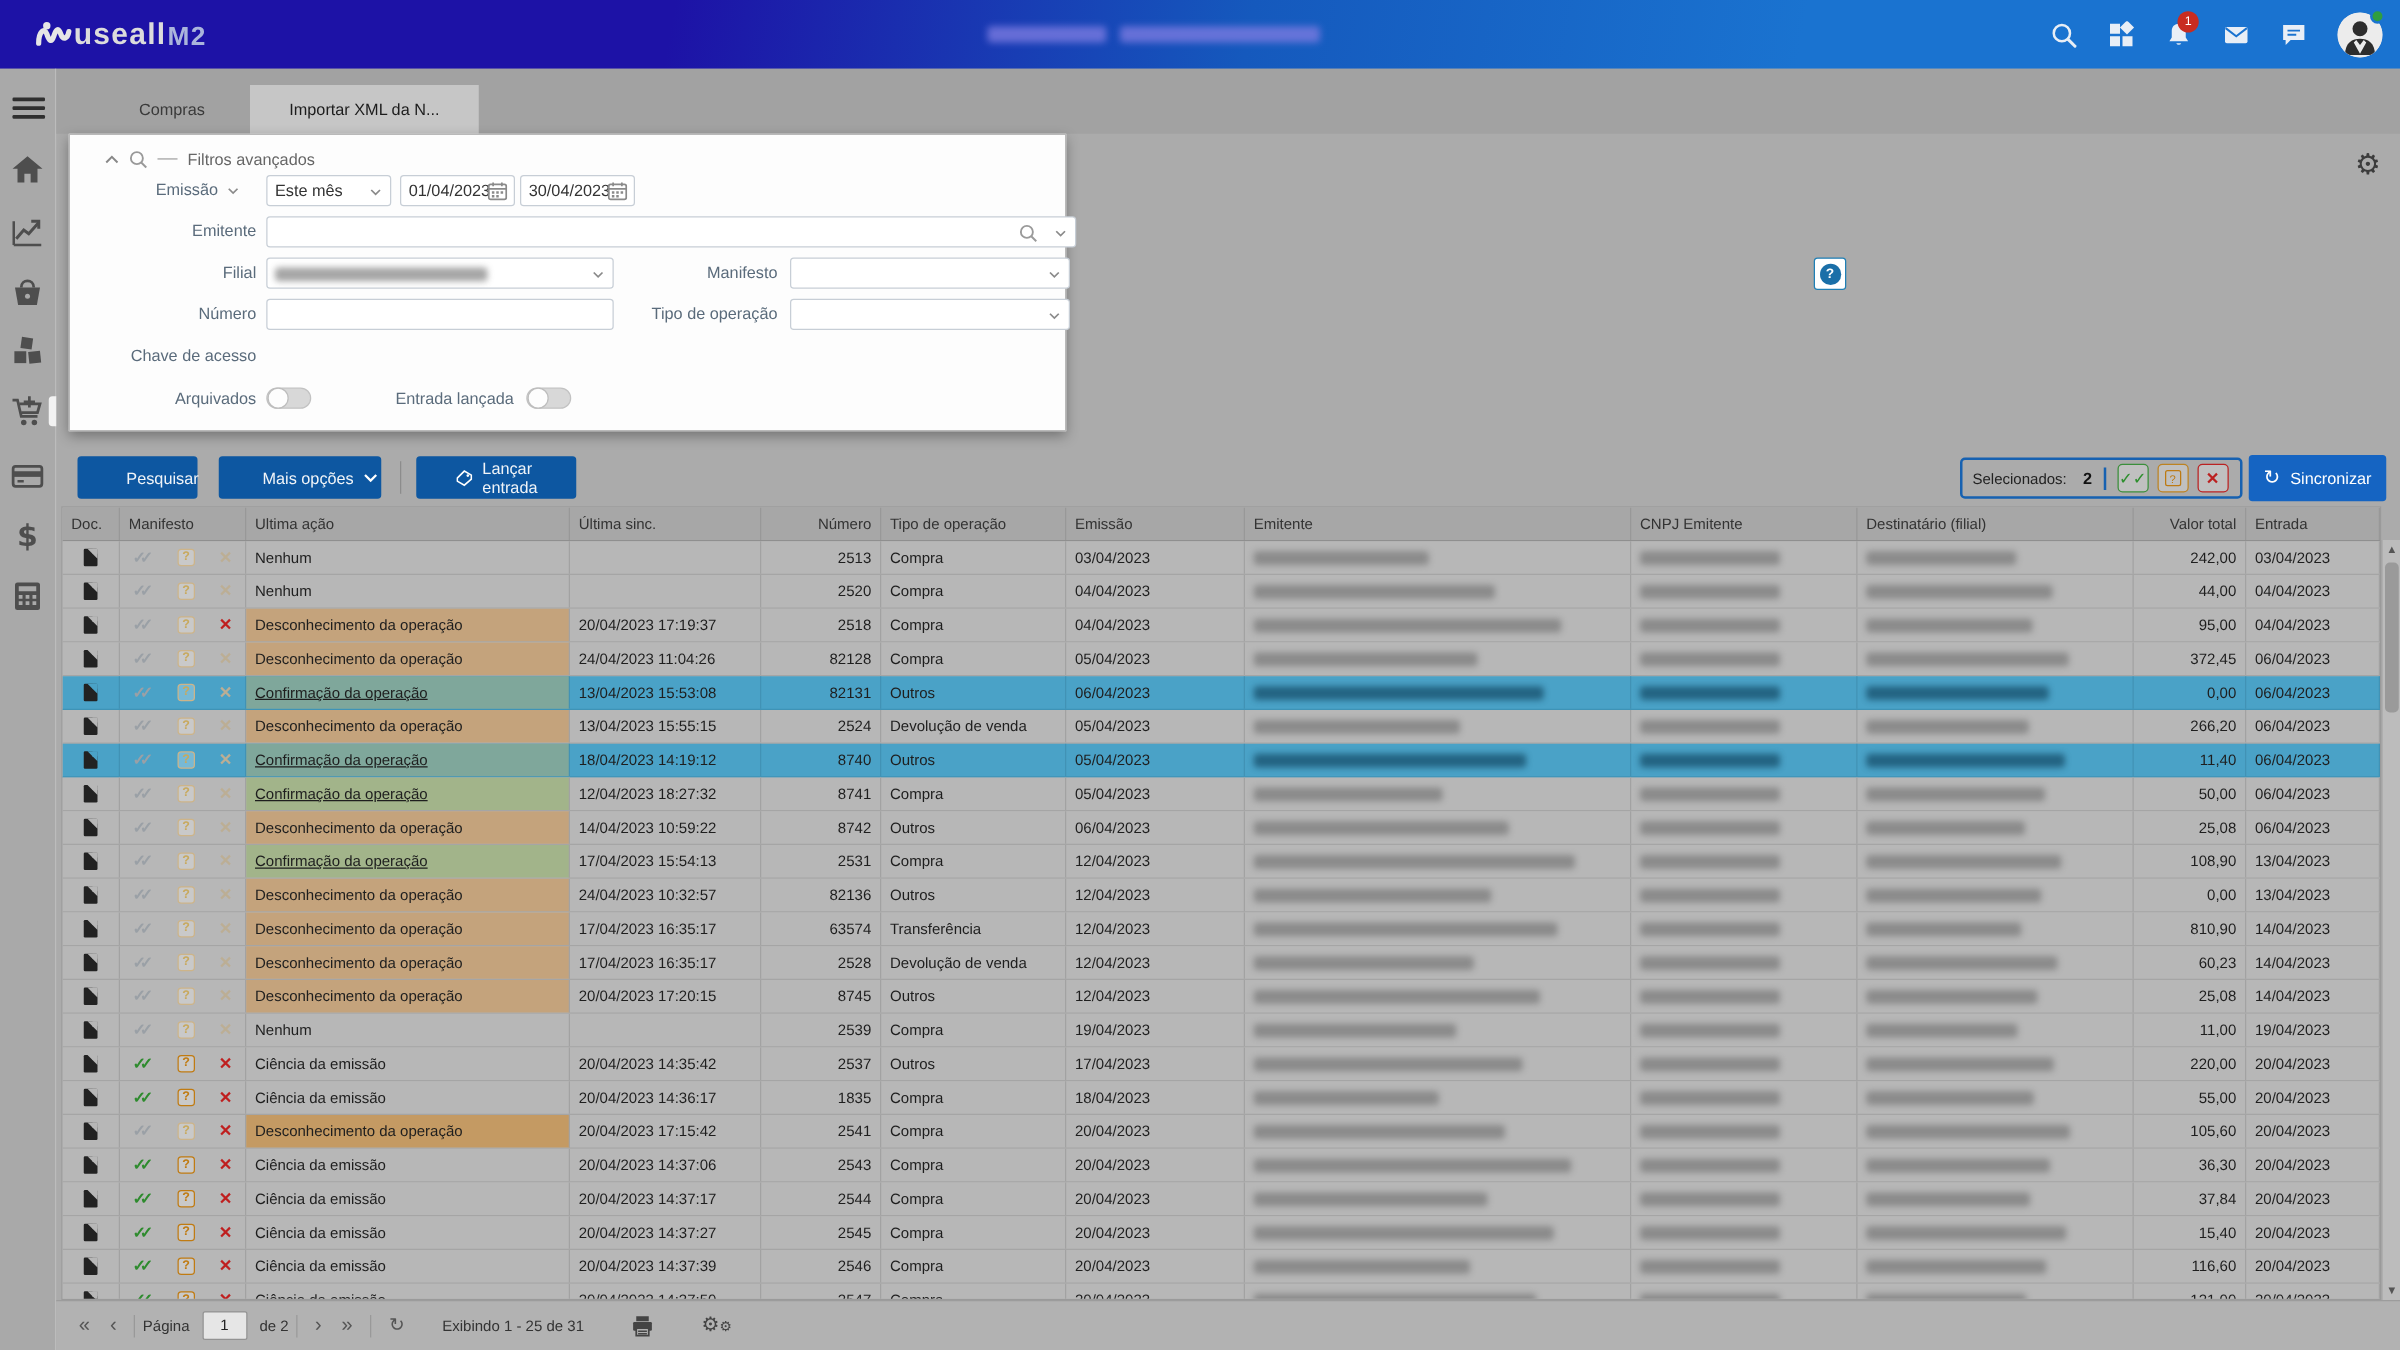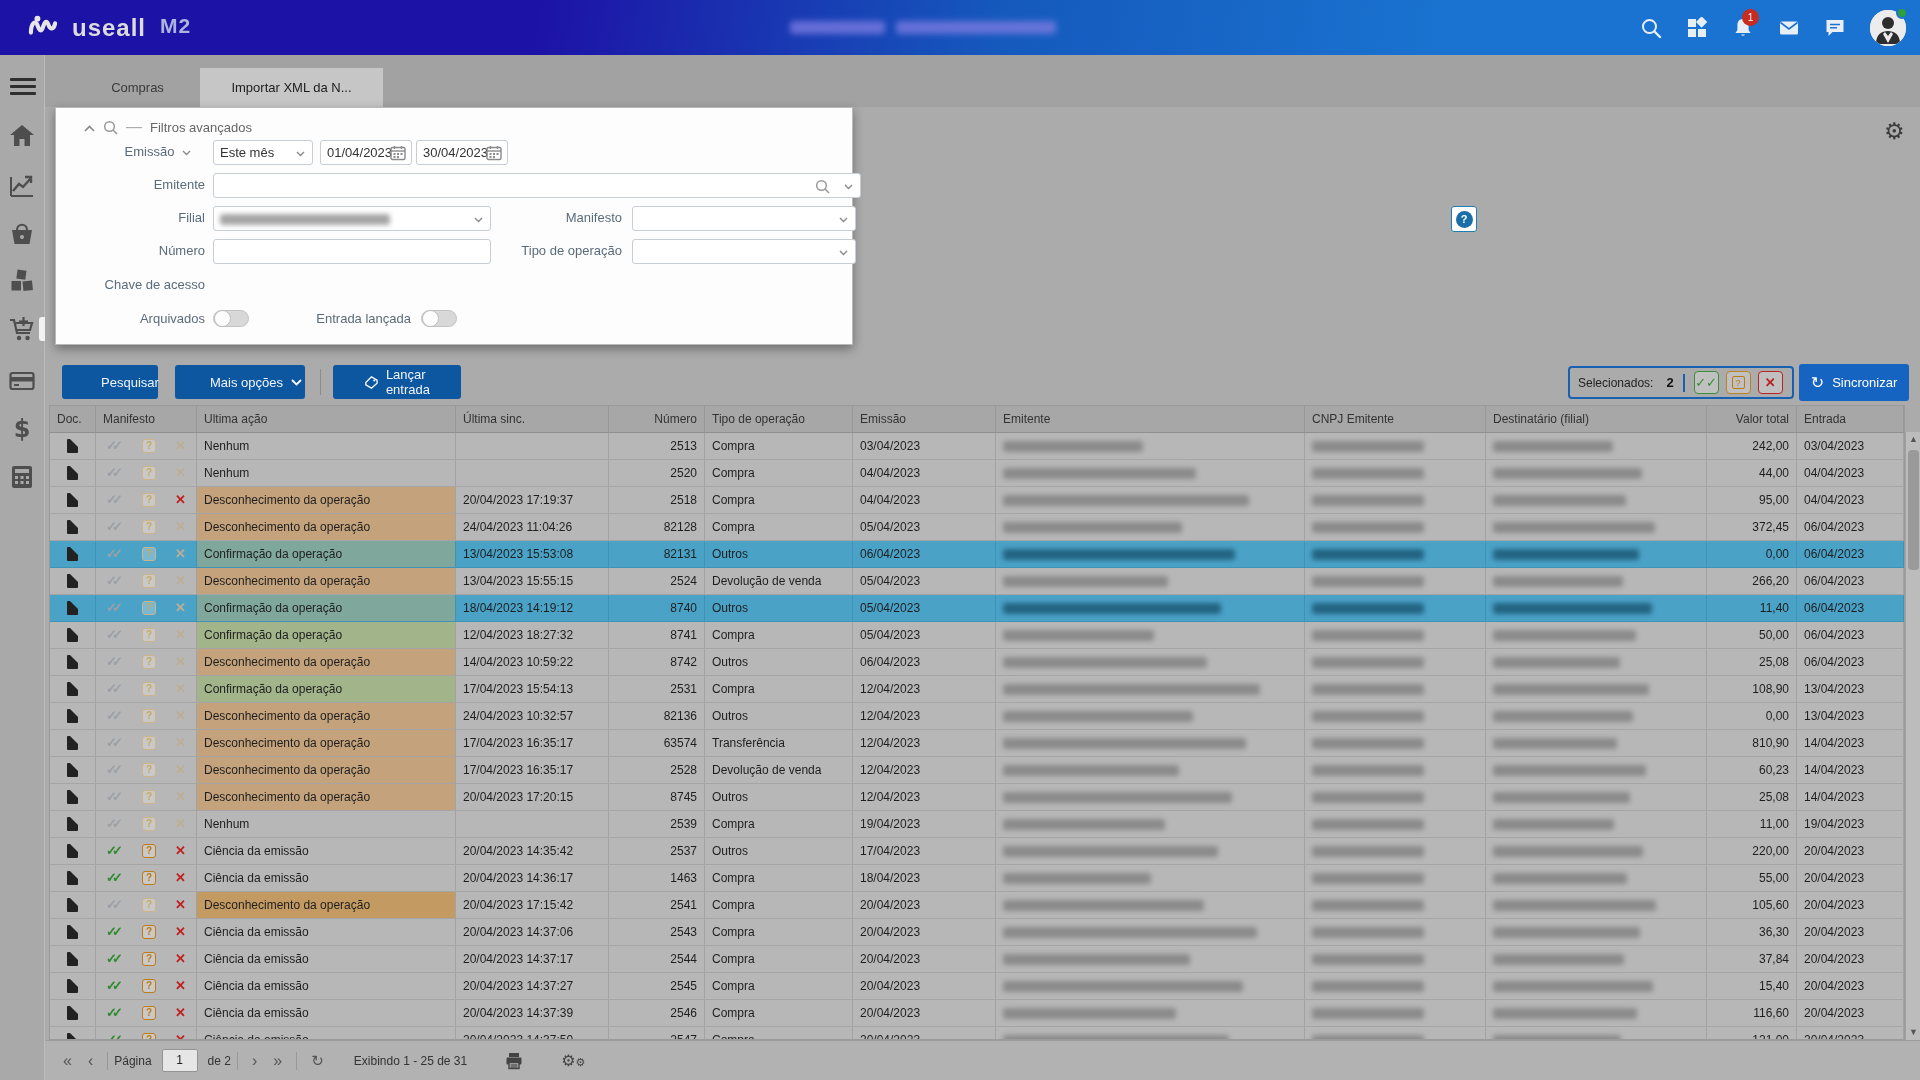--- a/index.html
+++ b/index.html
@@ -2,21 +2,21 @@
 <html><head>
 <meta charset="utf-8">
 <style>
   * { margin:0; padding:0; box-sizing:border-box; }
   html,body { width:1920px; height:1080px; overflow:hidden; }
   body { font-family:"Liberation Sans", sans-serif; background:#ababab; position:relative; }
 
   
   .topbar { position:absolute; left:0; top:0; width:1920px; height:55px;
     background:linear-gradient(100deg,#1d12a6 0%,#1d12a6 28%,#1559bd 52%,#1a73d0 75%,#1a73d0 100%); display:flex; align-items:center; }
-  .logo-wrap { display:flex; align-items:flex-start; margin-left:28px; gap:14px; }
+  .logo-wrap { display:flex; align-items:flex-end; margin-left:28px; gap:1px; }
   .logo-mark { width:30px; height:26px; }
   .brand { color:#dcdcdc; font-size:24px; font-weight:bold; letter-spacing:1px; }
   .product { color:#aab4dc; font-size:21px; font-weight:bold; letter-spacing:1px; }
   .hdr-blur { position:absolute; top:21px; height:13px; border-radius:3px; background:#7a7ae0; filter:blur(3px); opacity:.8; }
   .hdr-blur.b1 { left:790px; width:95px; }
   .hdr-blur.b2 { left:896px; width:160px; }
   .topbar-icons { position:absolute; right:14px; top:0; height:55px; display:flex; align-items:center; gap:24px; }
   .tb-ic { width:22px; height:22px; color:#e8eef6; position:relative; cursor:pointer; }
   .tb-ic svg { width:100%; height:100%; }
   .badge { position:absolute; top:-8px; left:10px; min-width:17px; height:17px; background:#c82c21; border-radius:50%;
@@ -85,21 +85,21 @@
   .th { font-size:12px; color:#333; line-height:26px; padding:0 7px; border-right:1px solid #989898; white-space:nowrap; overflow:hidden; cursor:pointer; }
   .th.rt { text-align:right; }
   .tr { height:27px; background:#b7b7b7; border-bottom:1px solid #a5a5a5; cursor:pointer; }
   .tr.sel { background:#4aa2c7; border-bottom-color:#3f93b6; }
   .td { font-size:12px; color:#1e1e1e; line-height:26px; padding:0 7px; border-right:1px solid #a2a2a2; white-space:nowrap; overflow:hidden; }
   .tr.sel .td { border-right-color:#4192b5; }
   .td.rt { text-align:right; }
   .td.ctr { display:flex; align-items:center; justify-content:center; gap:0; }
   .td.acao-desc { background:#c4a37c; }
   .td.acao-desc2 { background:#c49a63; }
-  .td.acao-conf { background:#a2b48a; }
+  .td.acao-conf { background:#a2b48a;text-decoration:underline; }
   .tr.sel .td.acao-conf { background:#7fa79b; }
   .doc-ic { width:11px; height:14px; background:#222; position:relative; border-radius:1px; }
   .doc-ic:before { content:""; position:absolute; top:0; right:0; width:0; height:0;
     border-style:solid; border-width:4px; border-color:var(--rb,#b7b7b7) var(--rb,#b7b7b7) transparent transparent; }
   .mani { display:flex; align-items:center; justify-content:space-between; padding:0 10px; }
   .ck { font-size:13px; font-weight:bold; letter-spacing:-5px; padding-right:5px; color:#9aa0a6; }
   .ck.on { color:#2e8b2e; }
   .qk { width:14px; height:14px; border:1px solid #cdb489; border-radius:3px; color:#c8a95e; font-size:10px; font-weight:bold;
     line-height:12px; text-align:center; background:rgba(255,255,255,.25); }
   .qk.on { border-color:#c07b12; color:#c07b12; }
@@ -748,21 +748,21 @@
         <div class="td ctr">
           <span class="doc-ic"></span>
         </div>
         <div class="td mani">
           <span class="ck on">✓✓</span>
           <span class="qk on">?</span>
           <span class="xk on">✕</span>
         </div>
         <div class="td ">Ciência da emissão</div>
         <div class="td ">20/04/2023 14:36:17</div>
-        <div class="td rt">1463</div>
+        <div class="td rt">1835</div>
         <div class="td ">Compra</div>
         <div class="td ">18/04/2023</div>
         <div class="td "><span class="cell-blur" style="width: 148px;"></span></div>
         <div class="td "><span class="cell-blur" style="width: 112px;"></span></div>
         <div class="td "><span class="cell-blur" style="width: 134px;"></span></div>
         <div class="td rt">55,00</div>
         <div class="td ">20/04/2023</div>
       </div>
       <div class="tr" style="--rb: #b7b7b7;">
         <div class="td ctr">

